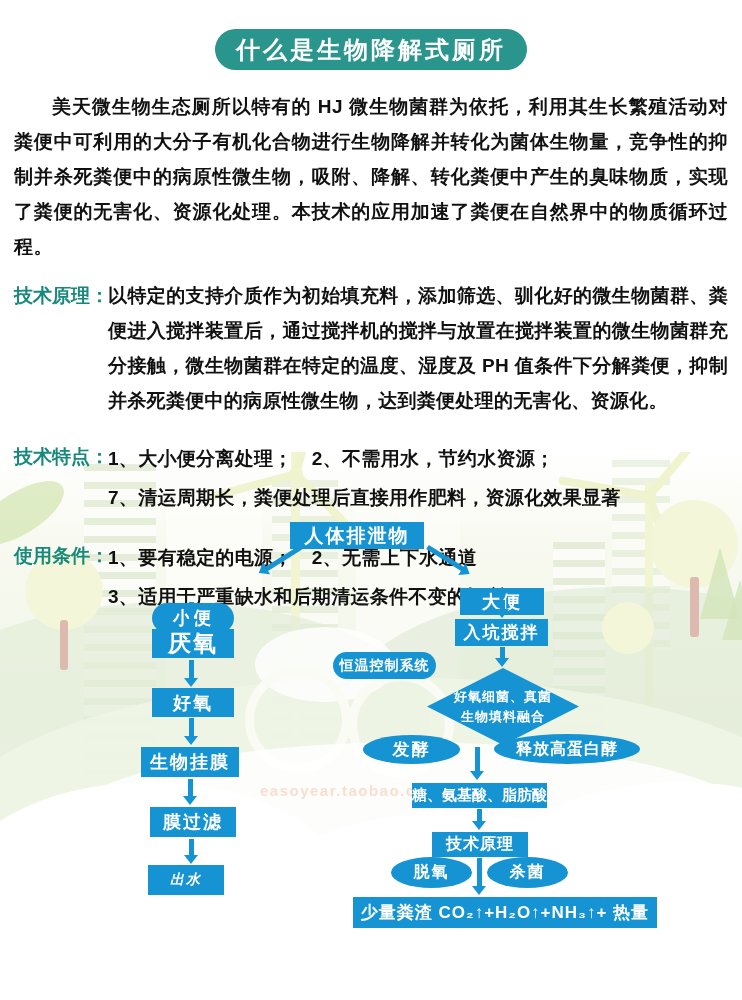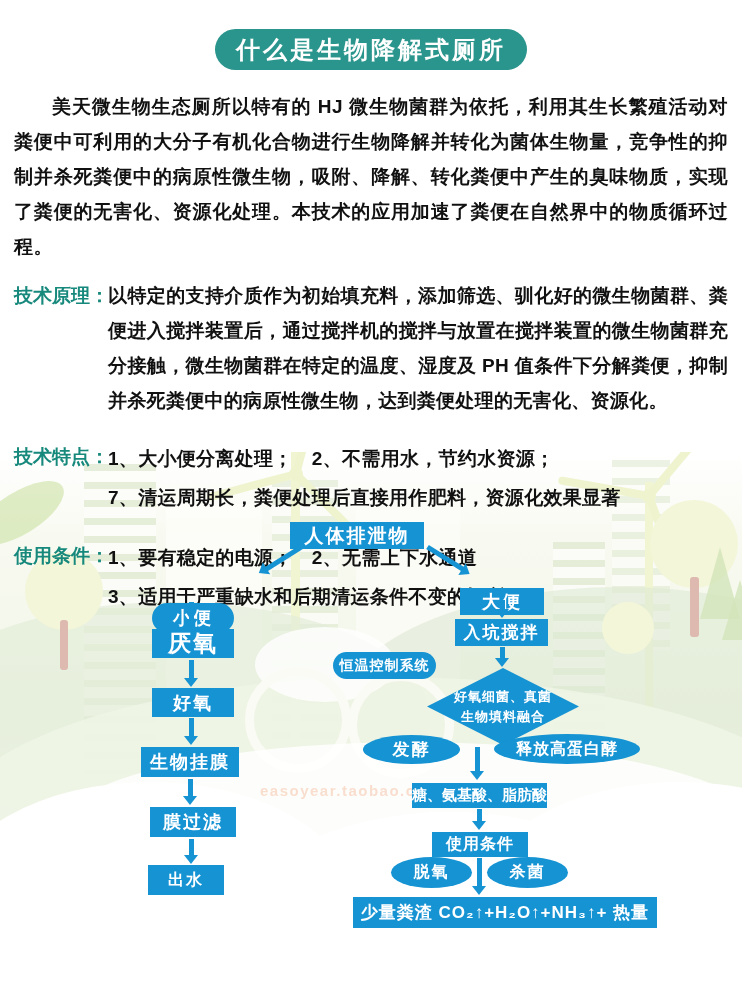--- a/index.html
+++ b/index.html
@@ -187,24 +187,24 @@
   <div class="node ellipse" style="left:494px;top:734px;width:146px;height:30px;font-size:16px;letter-spacing:1px;">释放高蛋白酵</div>
 
   <div class="node" style="left:141px;top:747px;width:98px;height:30px;font-size:18px;">生物挂膜</div>
 
   <div class="node" style="left:412px;top:783px;width:135px;height:25px;font-size:15px;letter-spacing:0;">糖、氨基酸、脂肪酸</div>
 
   <div class="va" style="left:183px;top:779px;height:26px;"></div>
   <div class="va" style="left:472px;top:809px;height:21px;"></div>
 
   <div class="node" style="left:150px;top:807px;width:86px;height:30px;font-size:18px;">膜过滤</div>
-  <div class="node" style="left:432px;top:832px;width:96px;height:25px;font-size:16px;letter-spacing:1px;">使用条件</div>
+  <div class="node" style="left:432px;top:832px;width:96px;height:25px;font-size:16px;letter-spacing:1px;">技术原理</div>
 
   <div class="va" style="left:184px;top:839px;height:25px;"></div>
   <div class="va" style="left:472px;top:858px;height:37px;"></div>
 
   <div class="node ellipse" style="left:391px;top:857px;width:81px;height:31px;font-size:16px;">脱氧</div>
   <div class="node ellipse" style="left:487px;top:857px;width:81px;height:31px;font-size:16px;">杀菌</div>
 
-  <div class="node" style="left:148px;top:865px;width:76px;height:30px;font-size:16px;">出水</div>
+  <div class="node" style="left:148px;top:865px;width:76px;height:30px;font-size:14px;font-style:italic;">出水</div>
 
   <div class="node" style="left:353px;top:897px;width:304px;height:31px;font-size:17px;letter-spacing:1px;">少量粪渣 CO₂↑+H₂O↑+NH₃↑+ 热量</div>
 </div>
 
 </body></html>

